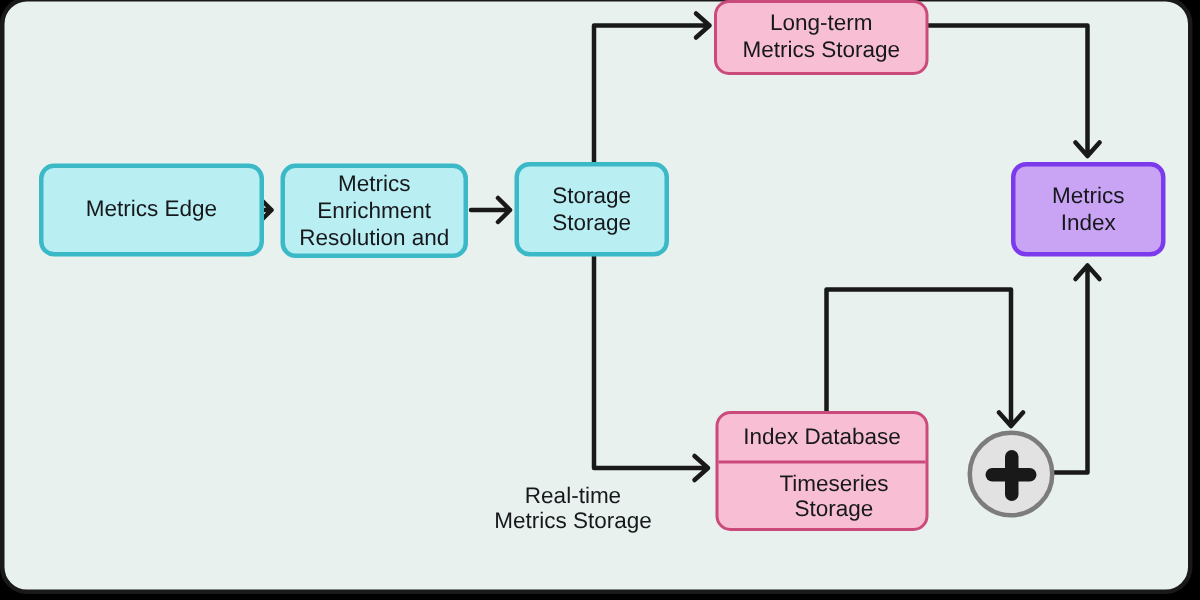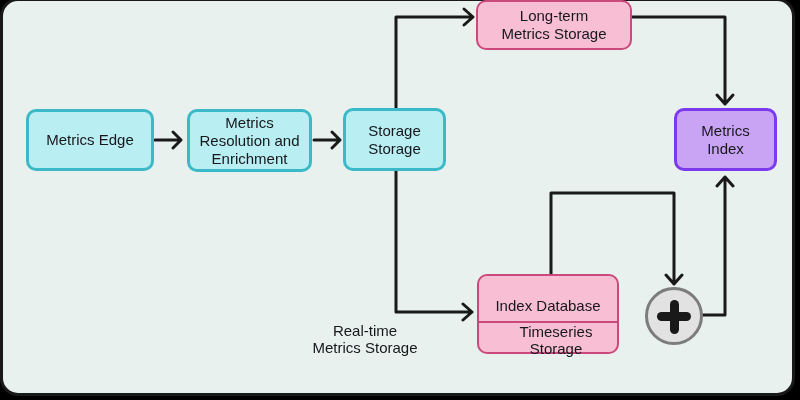--- a/index.html
+++ b/index.html
@@ -19,34 +19,34 @@
   .node{position:absolute;box-sizing:border-box;display:flex;align-items:center;justify-content:center;
         text-align:center;border-radius:10px;color:var(--text);font-size:15px;line-height:18px;font-weight:500;}
   .cyan{background:var(--cyan-fill);border:3px solid var(--cyan-border);}
   .pink{background:var(--pink-fill);border:2.5px solid var(--pink-border);}
   .purple{background:var(--purple-fill);border:3px solid var(--purple-border);}
   .ln{display:block;}
   .db{position:absolute;box-sizing:border-box;background:var(--pink-fill);
       border:2.5px solid var(--pink-border);border-radius:10px;color:var(--text);
       font-size:15px;line-height:17px;font-weight:500;display:flex;flex-direction:column;}
   .db .compartment{flex:0 0 auto;display:flex;align-items:center;justify-content:center;text-align:center;}
-  .db .compartment.top{height:31px;border-bottom:2.5px solid var(--pink-border);margin-top:14px;}
+  .db .compartment.top{height:31px;border-bottom:2.5px solid var(--pink-border);}
   .db .compartment.bottom{flex:1 1 auto;margin-left:16px;}
   .plus-circle{position:absolute;left:645px;top:287px;width:58px;height:58px;box-sizing:border-box;
       background:var(--gray-fill);border:3px solid var(--gray-border);border-radius:50%;}
   .plus-circle::before,.plus-circle::after{content:"";position:absolute;background:var(--line);border-radius:4.5px;}
   .plus-circle::before{left:9px;top:22px;width:34px;height:9px;}
   .plus-circle::after{left:21.5px;top:9.5px;width:9px;height:34px;}
-  .wire-label{position:absolute;left:295px;top:322px;width:140px;text-align:center;
+  .wire-label{position:absolute;left:312px;top:322px;width:140px;text-align:center;
       color:var(--text);font-size:15px;line-height:17px;font-weight:500;}
   
-  .n-edge{left:26px;top:109px;width:128px;height:62px;}
+  .n-edge{left:26px;top:109px;width:150px;height:62px;}
   .n-res{left:187px;top:109px;width:125px;height:63px;}
   .n-router{left:343px;top:108px;width:103px;height:63px;}
-  .n-longterm{left:476px;top:0px;width:156px;height:50px;}
+  .n-longterm{left:476px;top:0px;width:143px;height:50px;}
   .n-query{left:674px;top:108px;width:103px;height:63px;}
   .n-db{left:477px;top:274px;width:142px;height:80px;}
 </style>
 </head>
 <body>
 
 <div class="stage">
   <div class="canvas"></div>
 
   <svg class="wires" viewBox="0 0 800 400">
@@ -61,22 +61,22 @@
 
   <div class="node cyan n-edge">
     <div>
       <span class="ln">Metrics Edge</span>
     </div>
   </div>
 
   <div class="node cyan n-res">
     <div>
       <span class="ln">Metrics</span>
+      <span class="ln">Enrichment</span>
       <span class="ln">Resolution and</span>
-      <span class="ln">Enrichment</span>
     </div>
   </div>
 
   <div class="node cyan n-router">
     <div>
       <span class="ln">Storage</span>
       <span class="ln">Storage</span>
     </div>
   </div>
 

